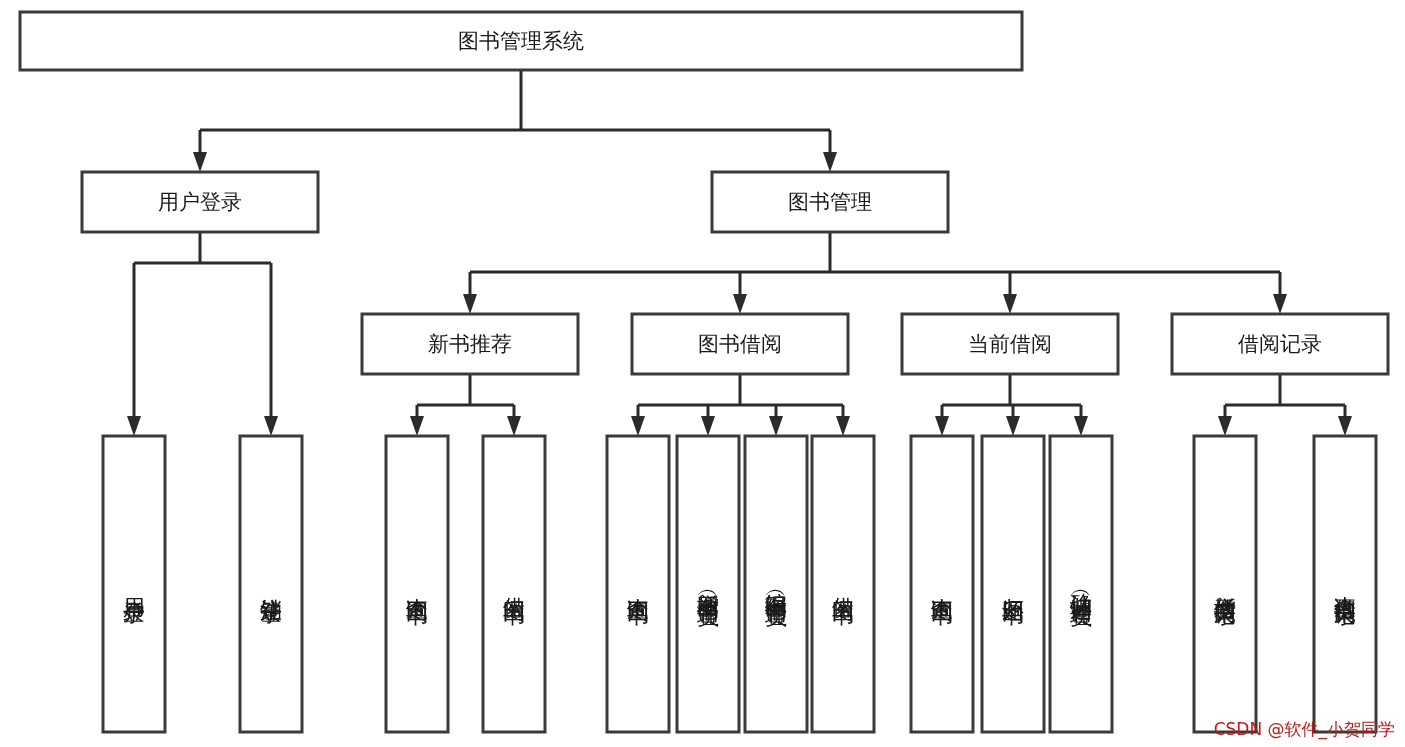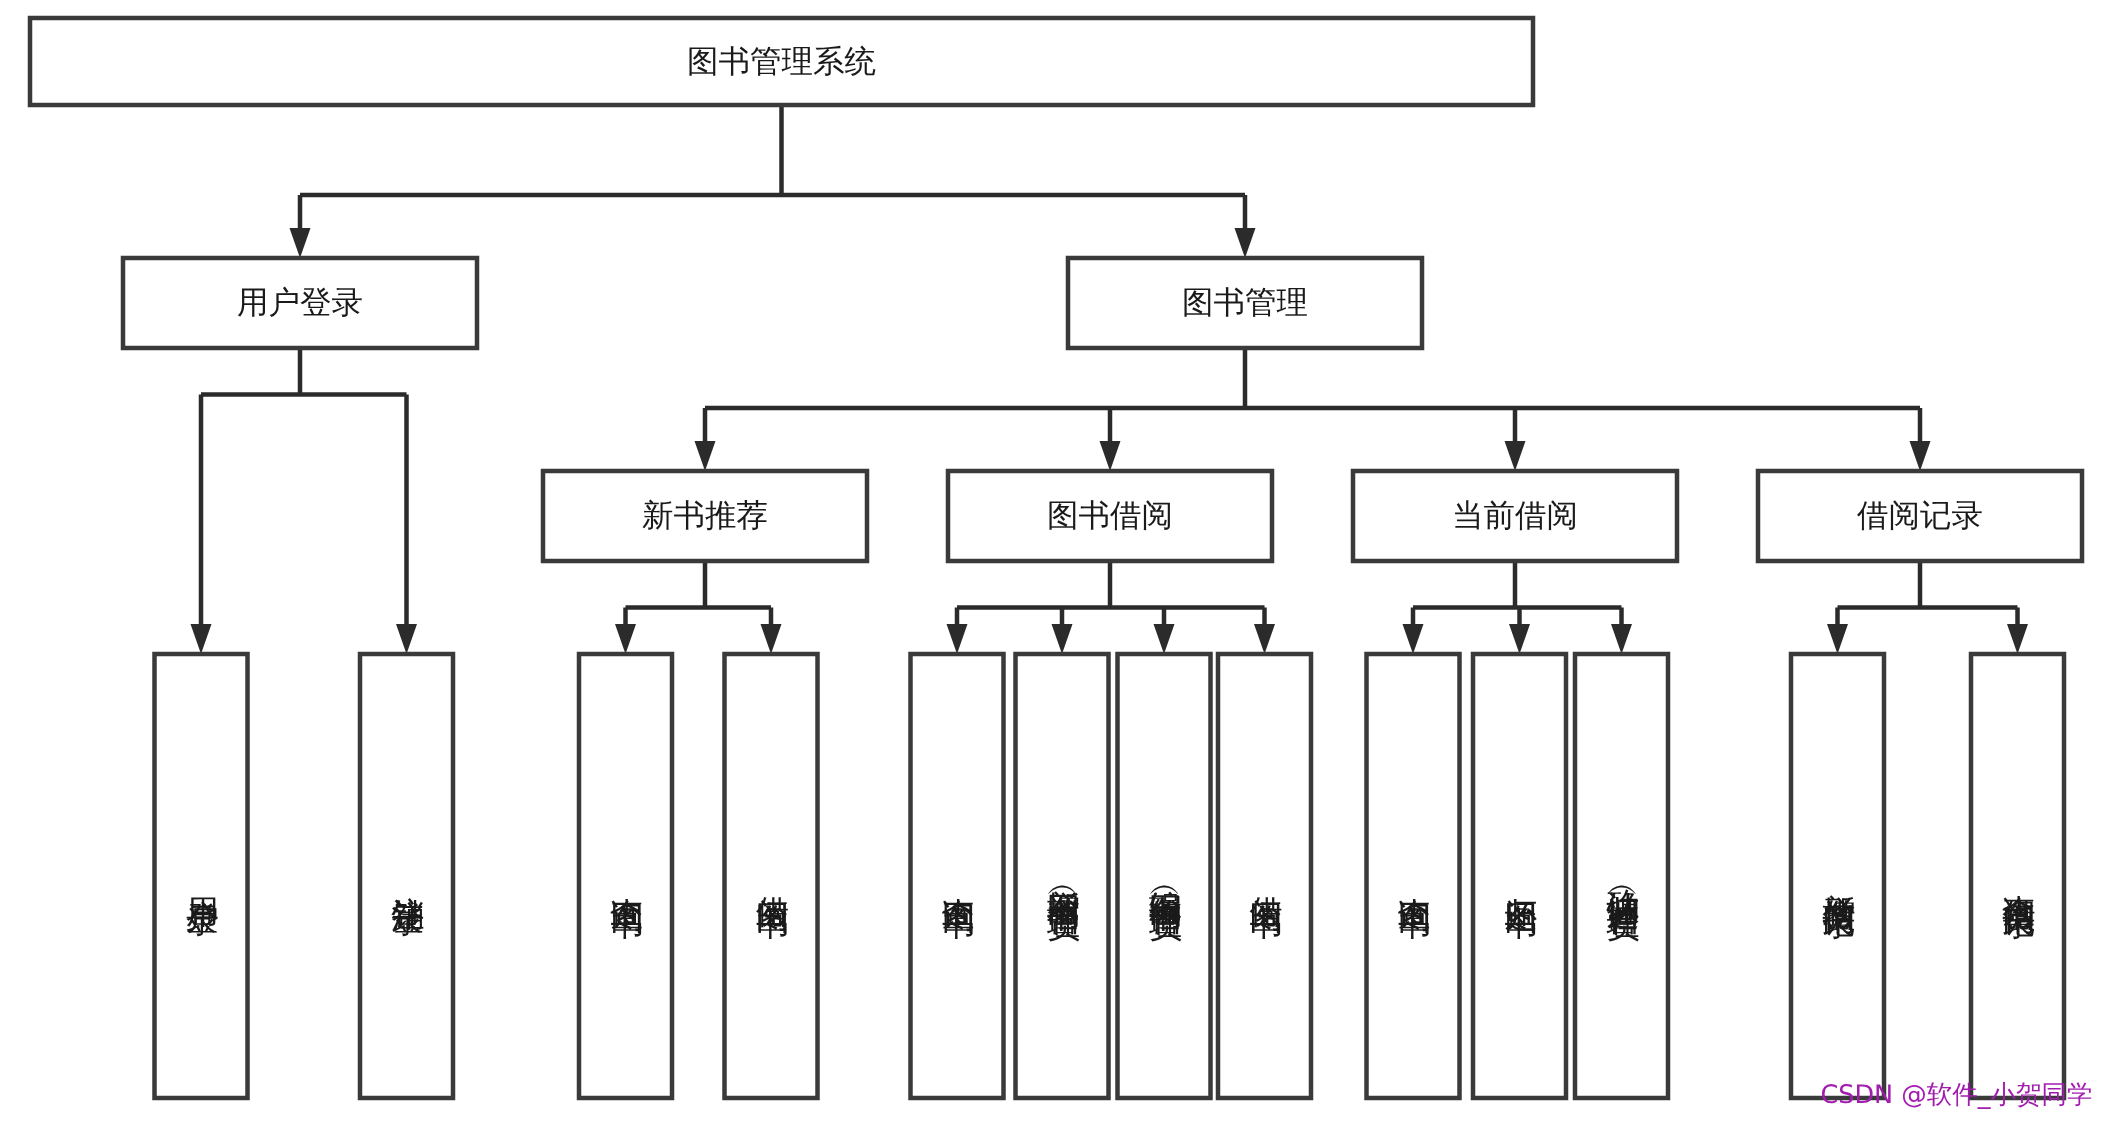--- a/index.html
+++ b/index.html
@@ -64,21 +64,21 @@
   .arrow-head {
     fill: #2b2b2b;
     stroke: none;
   }
   #watermark {
     position: absolute;
     right: 10px;
     bottom: 6px;
     font-family: "DejaVu Sans", "Liberation Sans", sans-serif;
     font-size: 17px;
-    color: #a21caf;
+    color: #b91c1c;
     white-space: nowrap;
     user-select: none;
   }
 </style>
 </head>
 <body>
 
 <div id="diagram-root">
   <svg id="tree-svg" viewBox="0 0 1405 747">
     <g id="connectors-layer">

